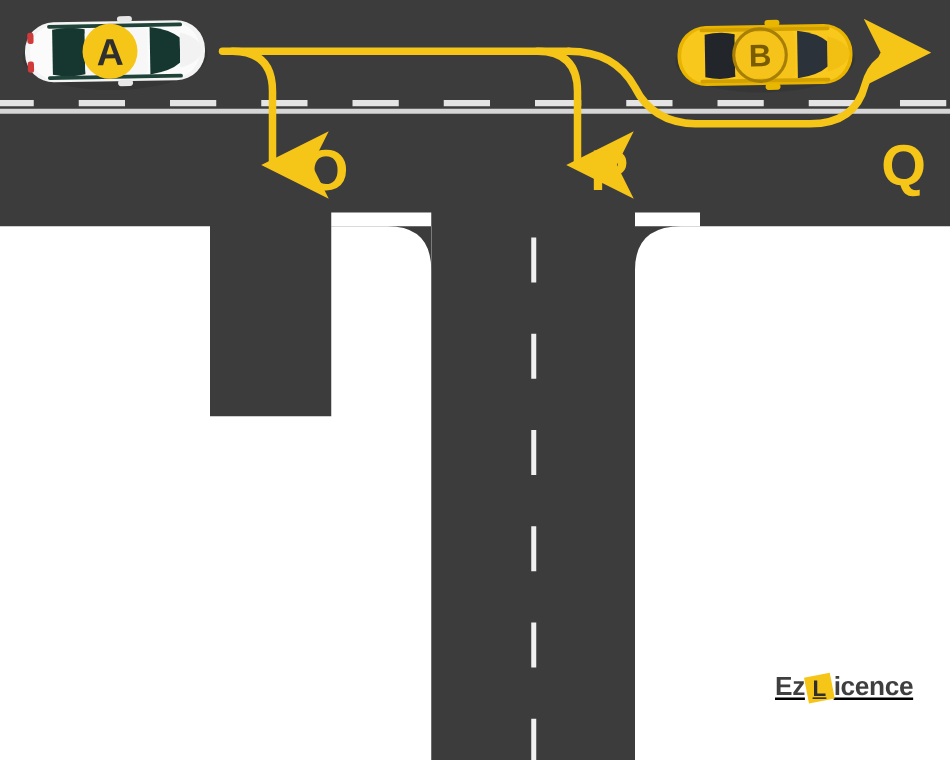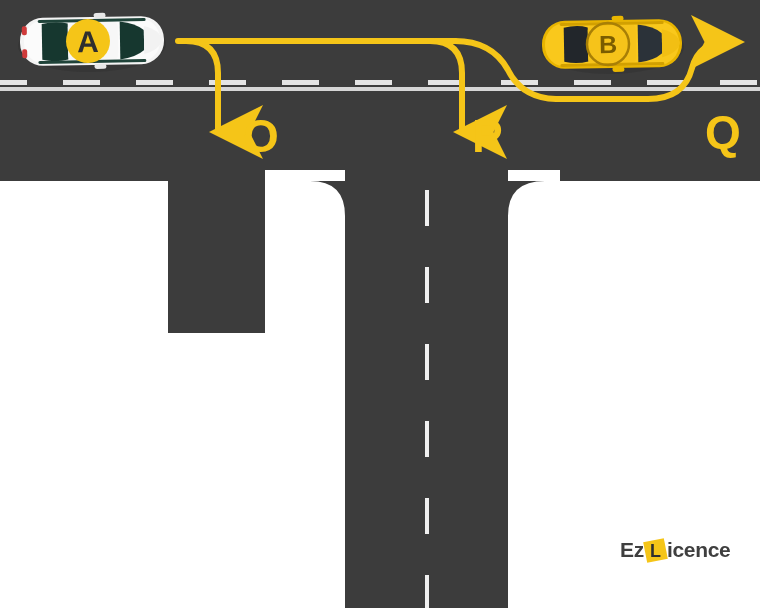--- a/index.html
+++ b/index.html
@@ -42,20 +42,21 @@
     font-size: 25px;
     fill: #7a5c00;
   }
   .logo-wrap {
     position: absolute;
     left: 620px;
     top: 535px;
     display: flex;
     align-items: center;
     height: 30px;
+    text-decoration: underline;
   }
   .logo-ez, .logo-icence {
     font-family: "Liberation Sans", sans-serif;
     font-weight: bold;
     font-size: 21px;
     color: #3f3f3f;
     letter-spacing: -0.3px;
   }
   .logo-lbadge {
     position: relative;

